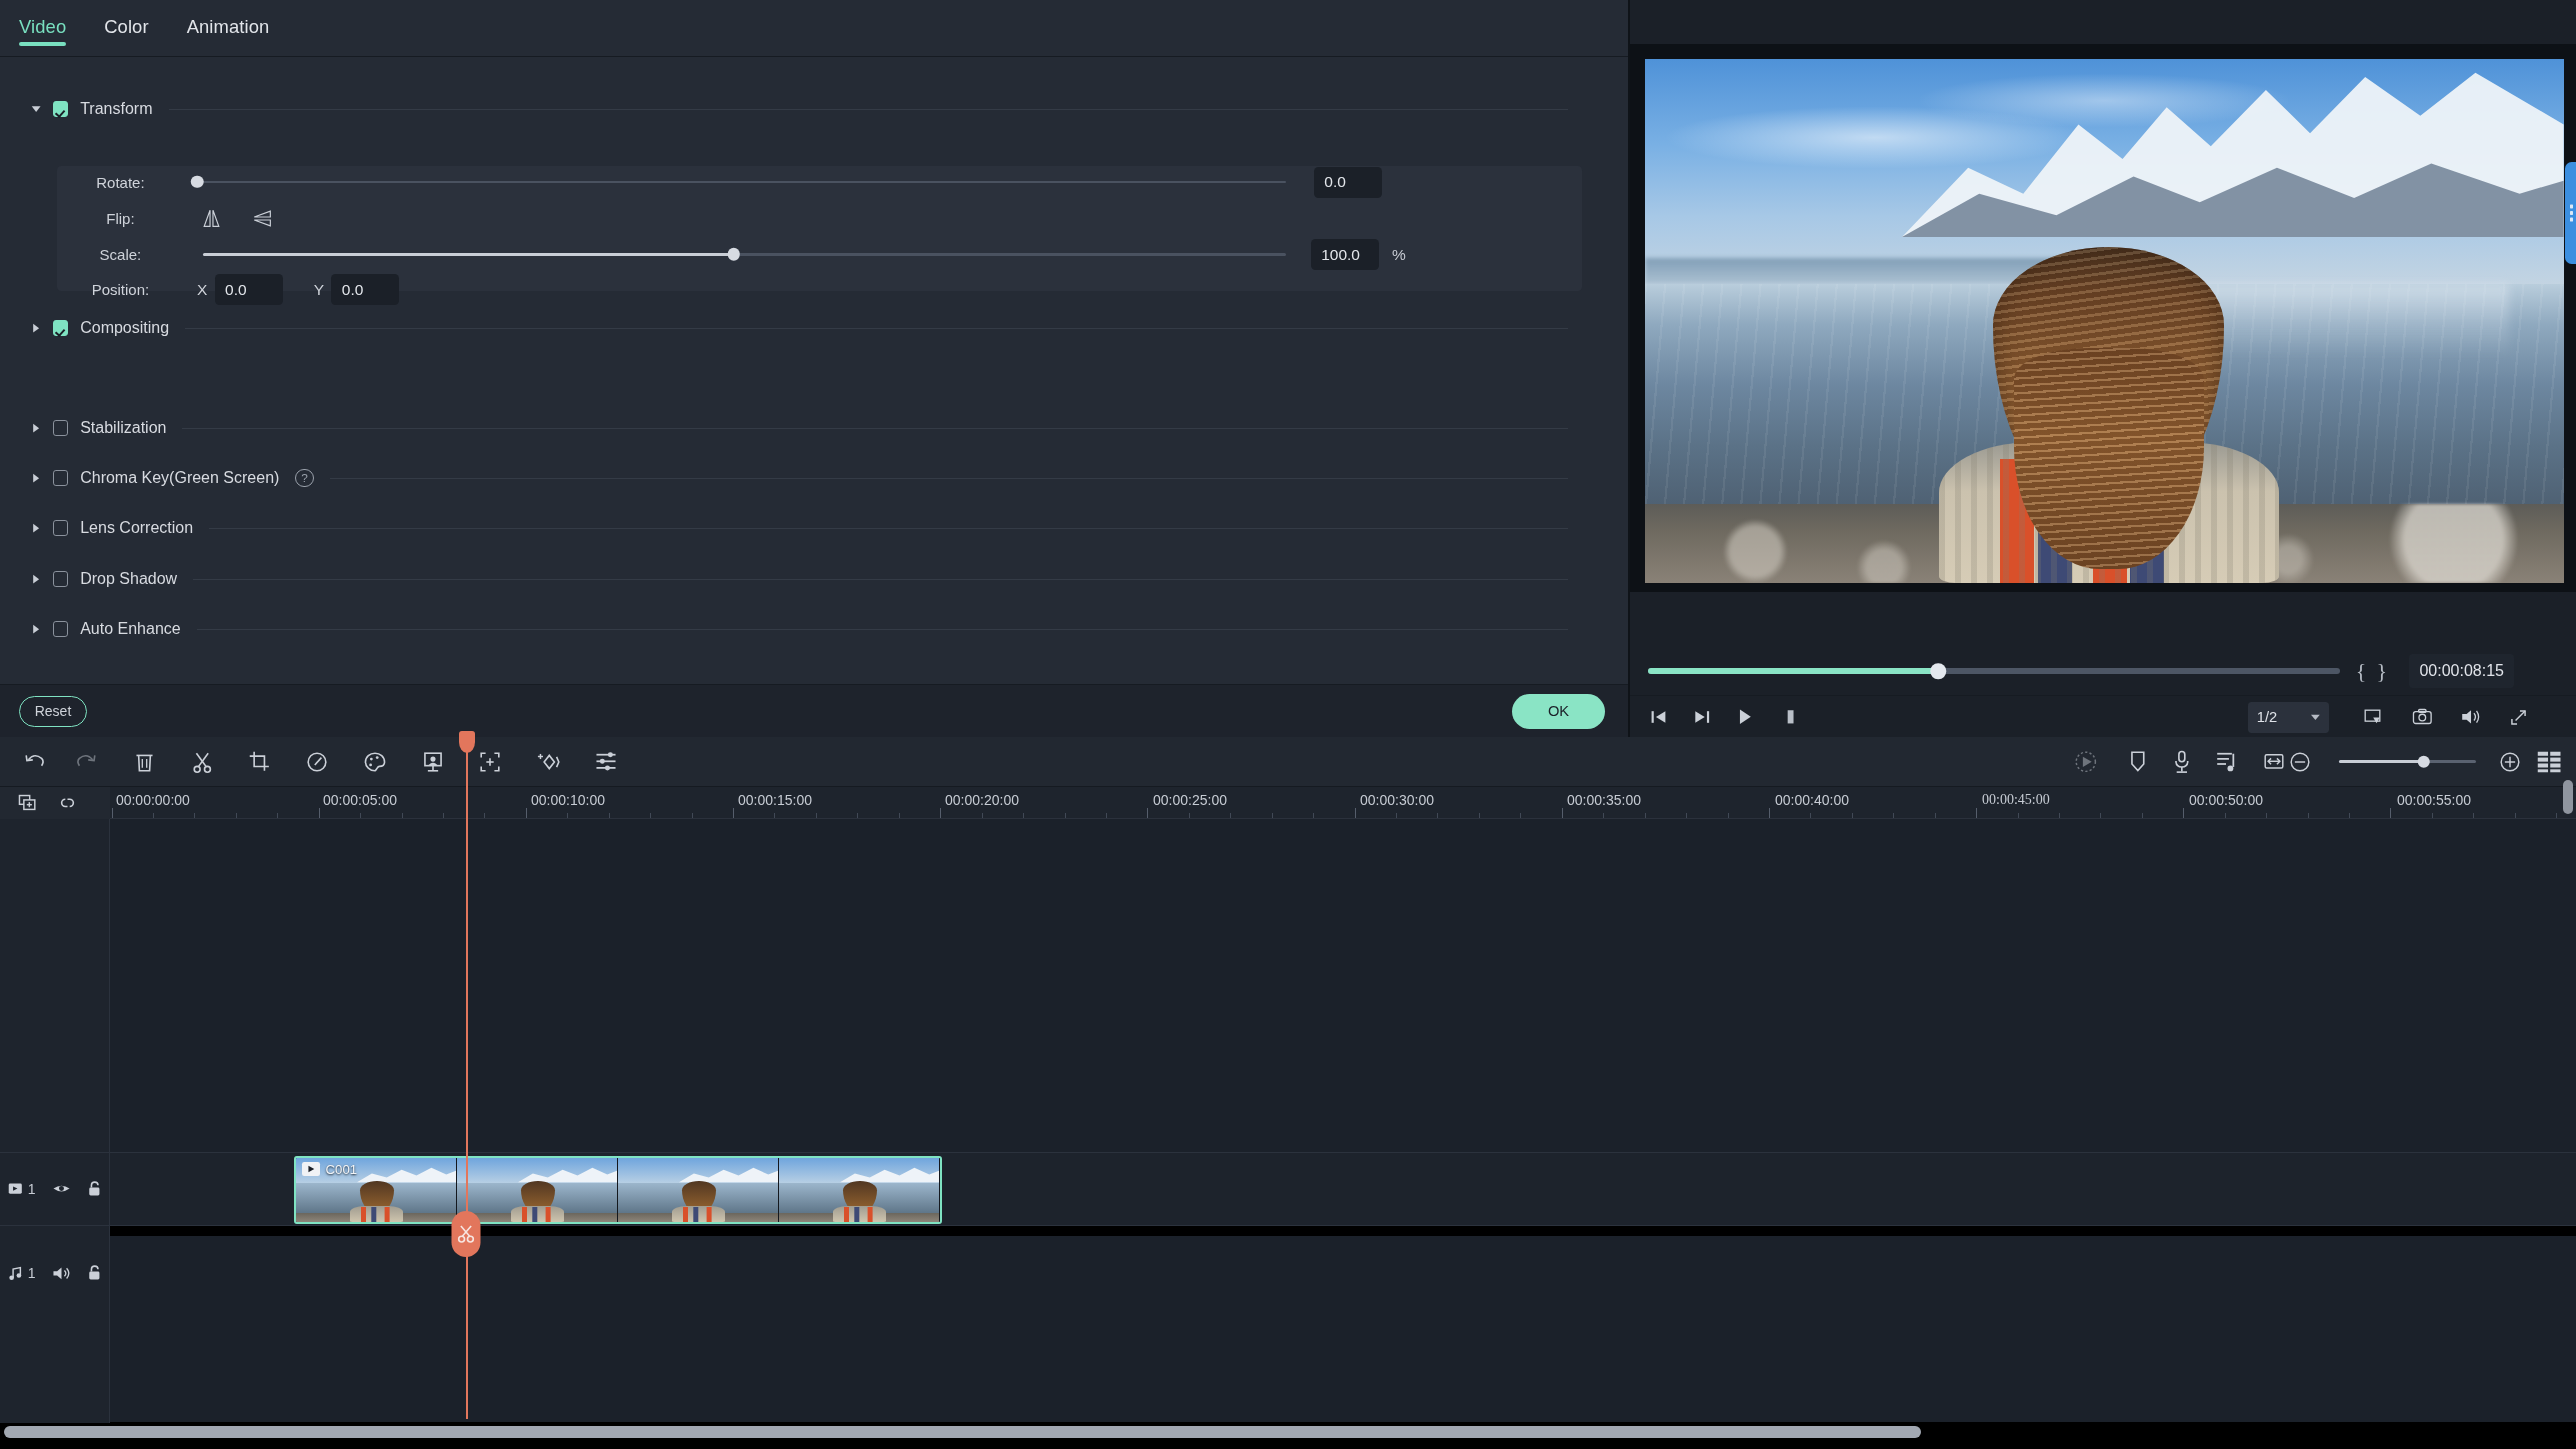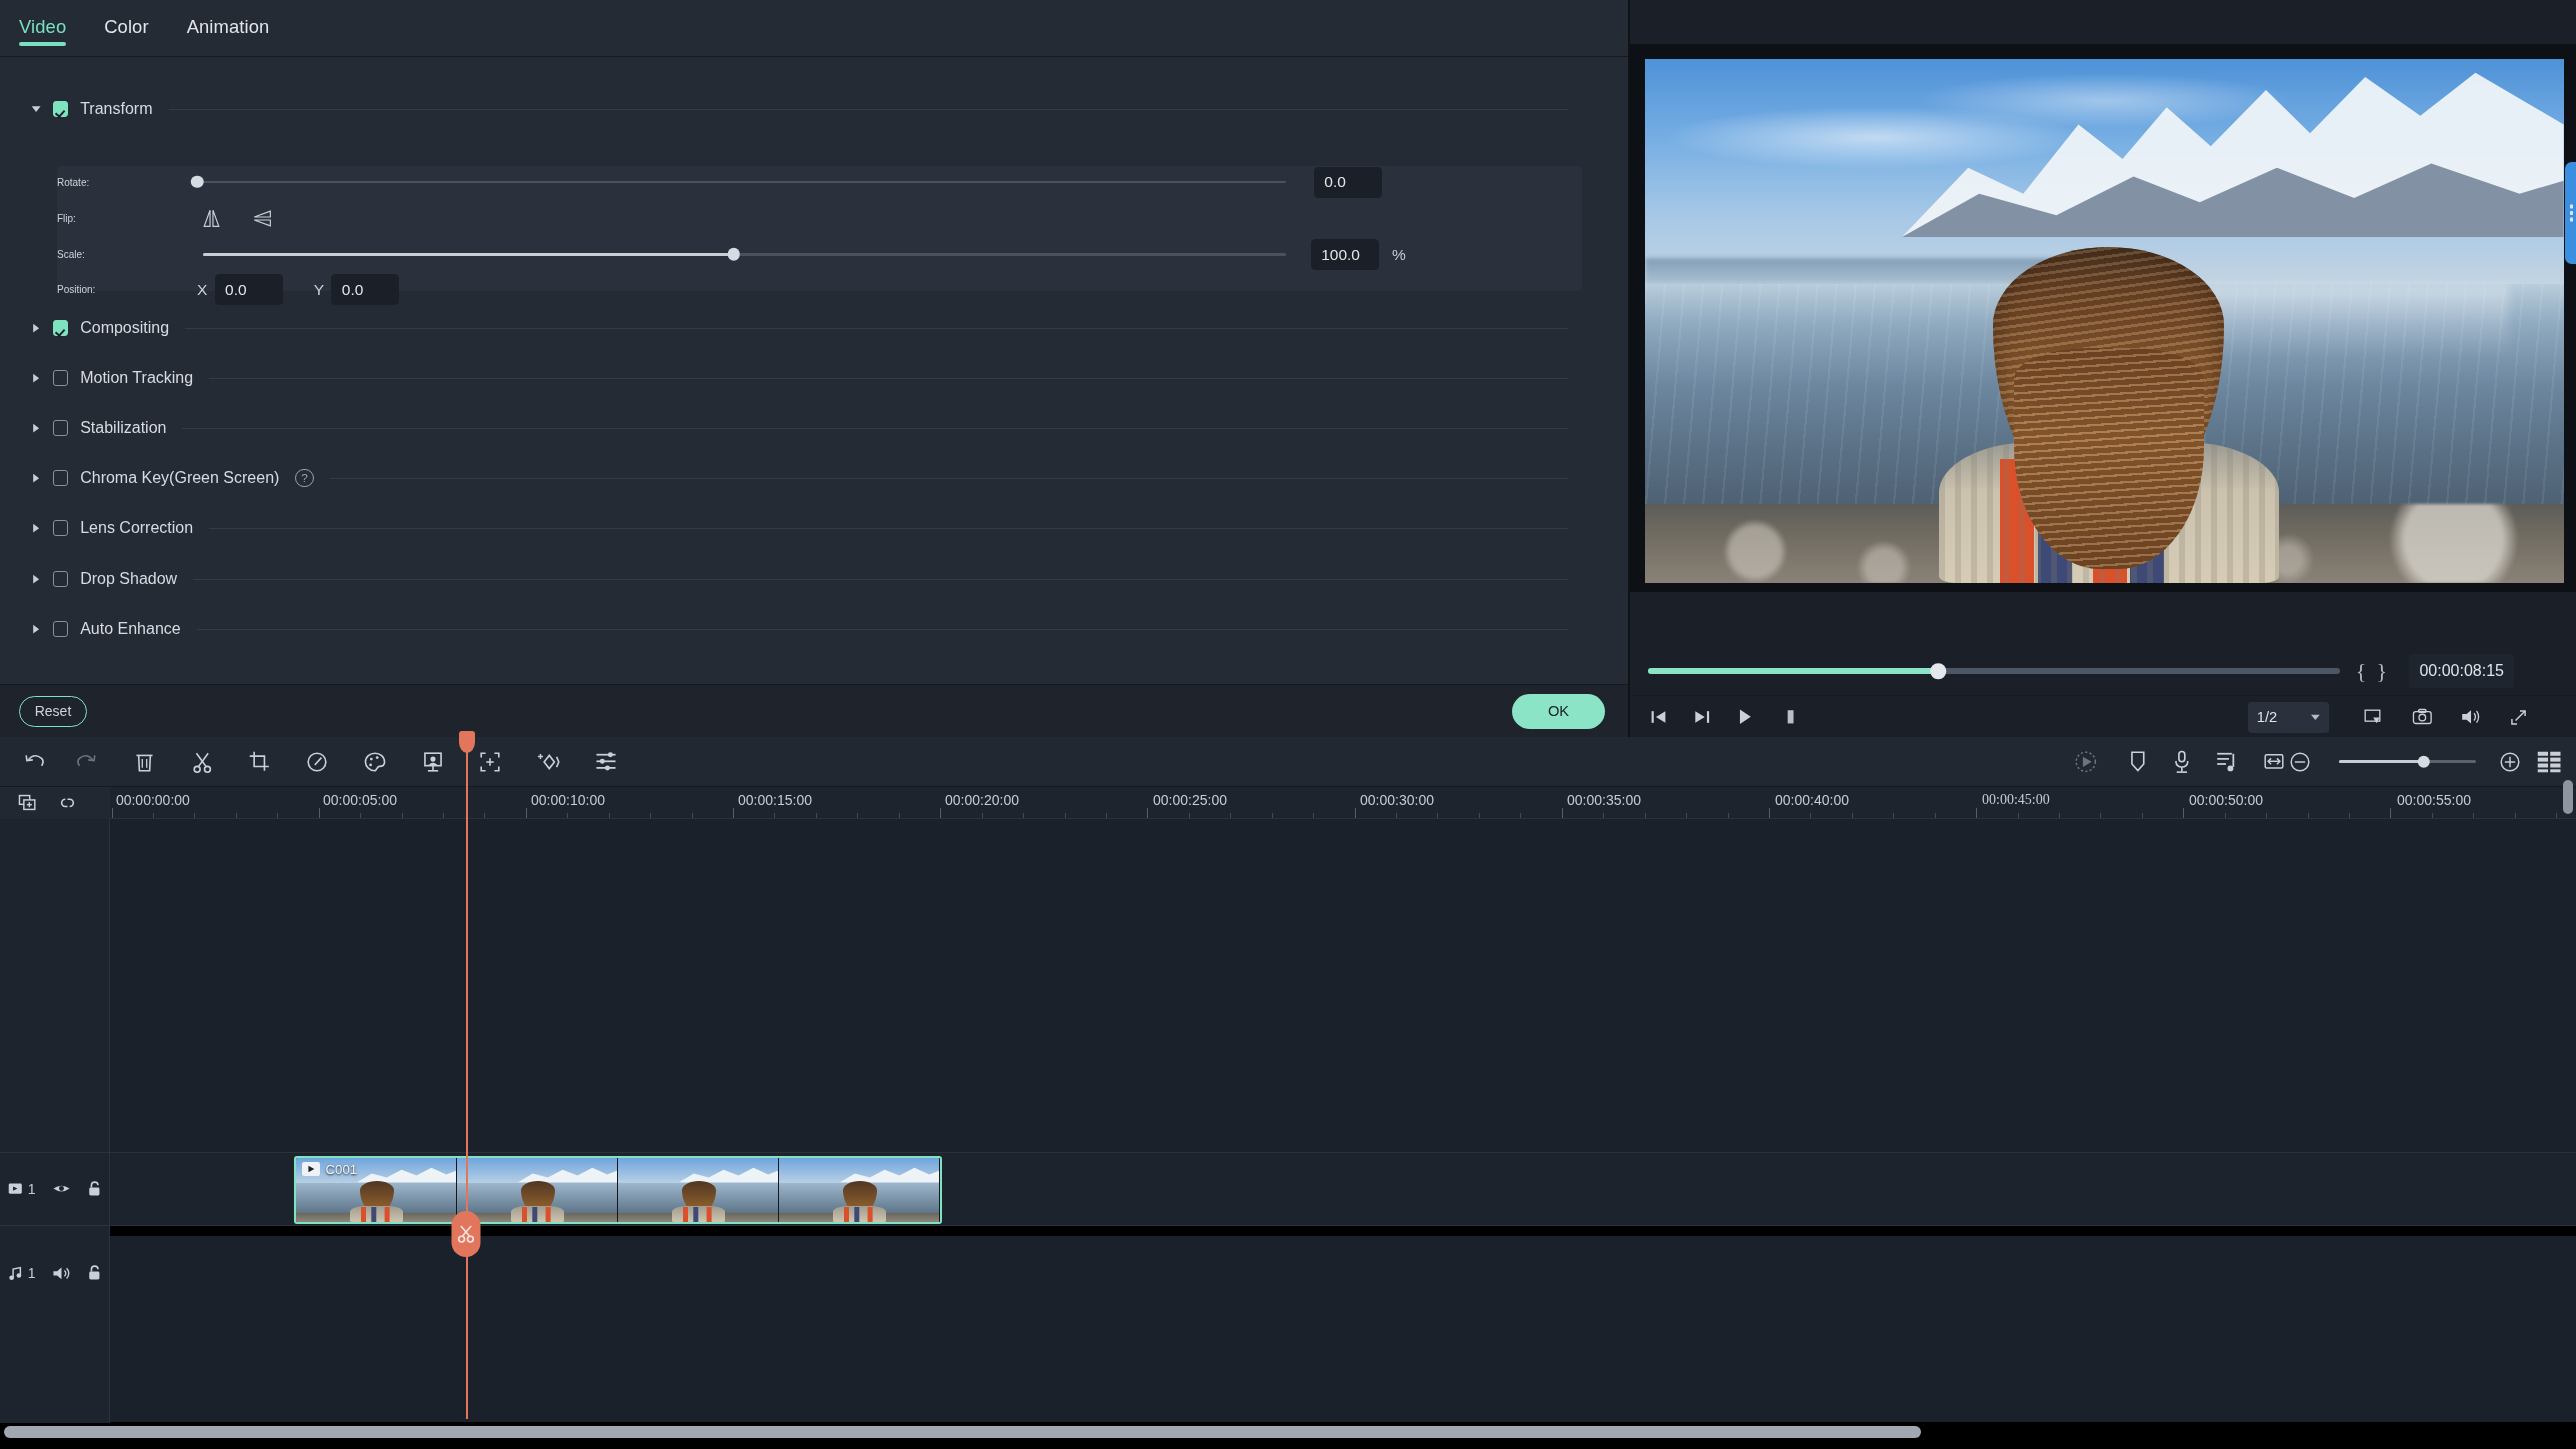--- a/index.html
+++ b/index.html
@@ -77,21 +77,21 @@
     flex: 1; height: 0.7px; background: #343b46; margin-left: 16px; margin-right: 22px;
   }
 
   
   .transform-card {
     position: absolute; left: 57px; top: 109px; width: 1525px; height: 125px;
     background: #2b313c; border-radius: 4.4px;
   }
   .row { position: absolute; left: 0; width: 100%; height: 29px; display: flex; align-items: center; }
   .row-label {
-    width: 140px; text-align: left; font-size: 10px; color: #cfd3da; padding-right: 13.2px;
+    width: 140px; text-align: center; font-size: 15px; color: #cfd3da; padding-right: 13.2px;
   }
   .track-wrap { position: relative; height: 29px; display: flex; align-items: center; }
   .track {
     height: 2.9px; background: #4a5260; border-radius: 1.5px; position: relative;
   }
   .track .fill { position:absolute; left:0; top:0; height:100%; background:#c9ced6; border-radius:1.5px; }
   .knob {
     position: absolute; width: 12.5px; height: 12.5px; border-radius: 50%;
     background: #d7dbe2; top: 50%; transform: translate(-50%,-50%);
     cursor: pointer;
@@ -454,30 +454,20 @@
           <span class="caret">
             <svg width="10.3" height="10.3" viewBox="0 0 14 14">
                 <polygon points="3,1 3,13 11,7" fill="#c9ced6"></polygon>
               </svg>
           </span>
           <span class="chk on"></span>
           <span class="sec-title">Compositing</span>
           <span class="rule"></span>
         </div>
 
-        <div class="sec-head" style="top:304px;">
-          <span class="caret">
-            <svg width="10.3" height="10.3" viewBox="0 0 14 14">
-                <polygon points="3,1 3,13 11,7" fill="#c9ced6"></polygon>
-              </svg>
-          </span>
-          <span class="chk"></span>
-          <span class="sec-title">Motion Tracking</span>
-          <span class="rule"></span>
-        </div>
 
         <div class="sec-head" style="top:404px;">
           <span class="caret">
             <svg width="10.3" height="10.3" viewBox="0 0 14 14">
                 <polygon points="3,1 3,13 11,7" fill="#c9ced6"></polygon>
               </svg>
           </span>
           <span class="chk"></span>
           <span class="sec-title">Chroma Key(Green Screen)</span>
           <span class="help-ic">?</span>

